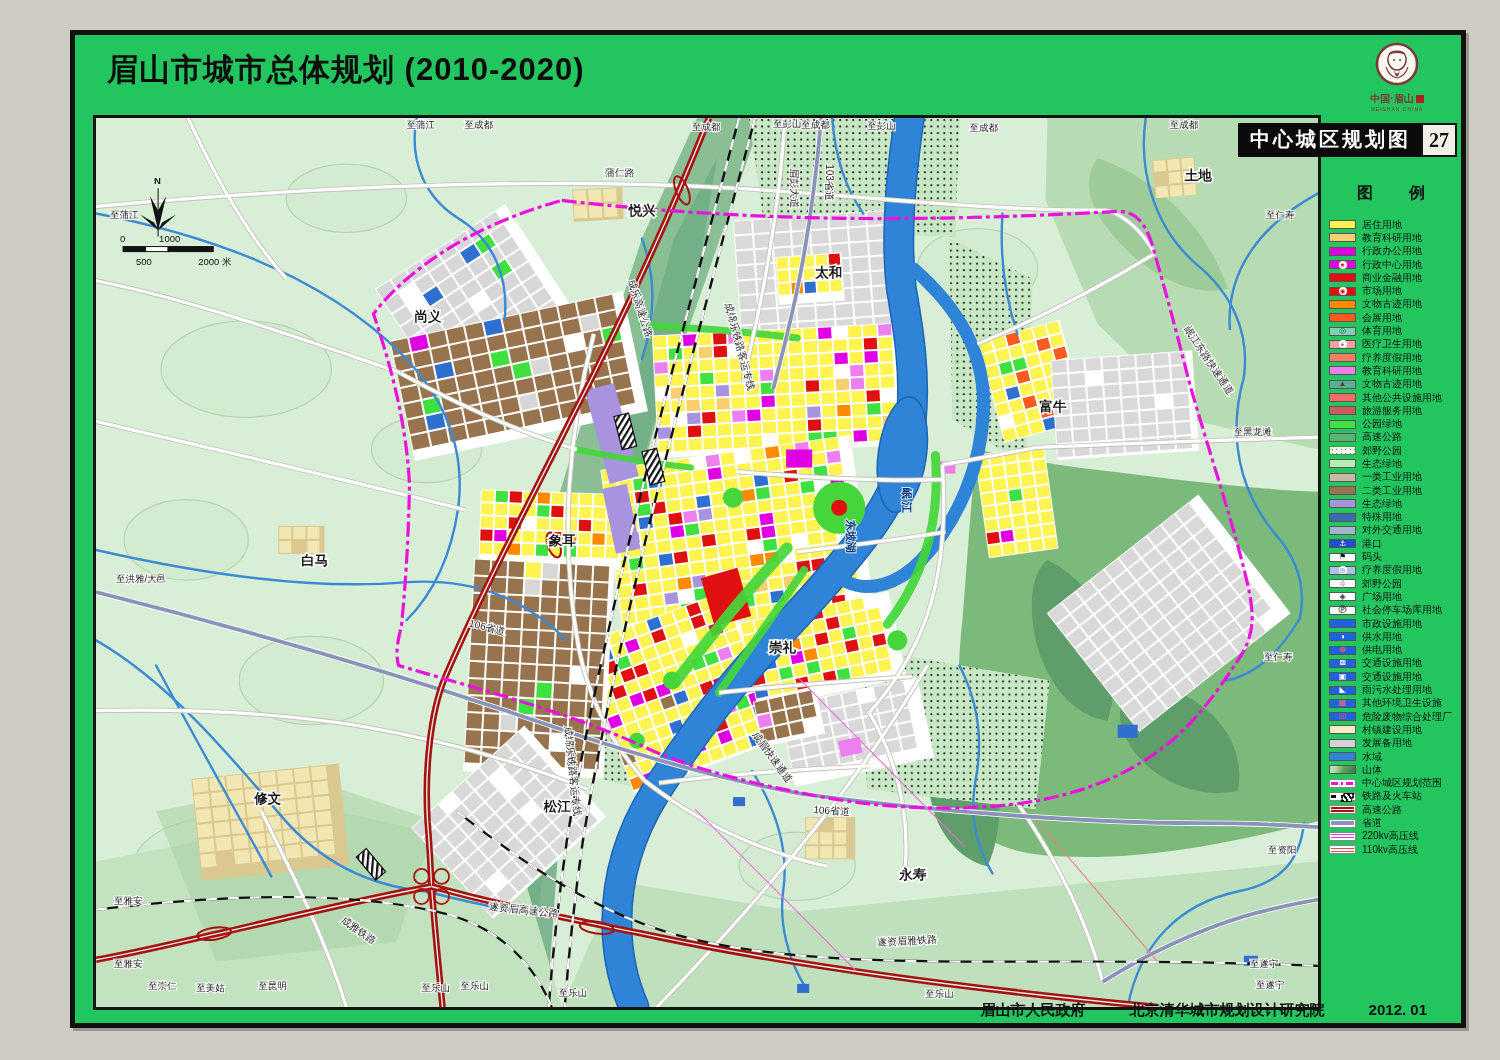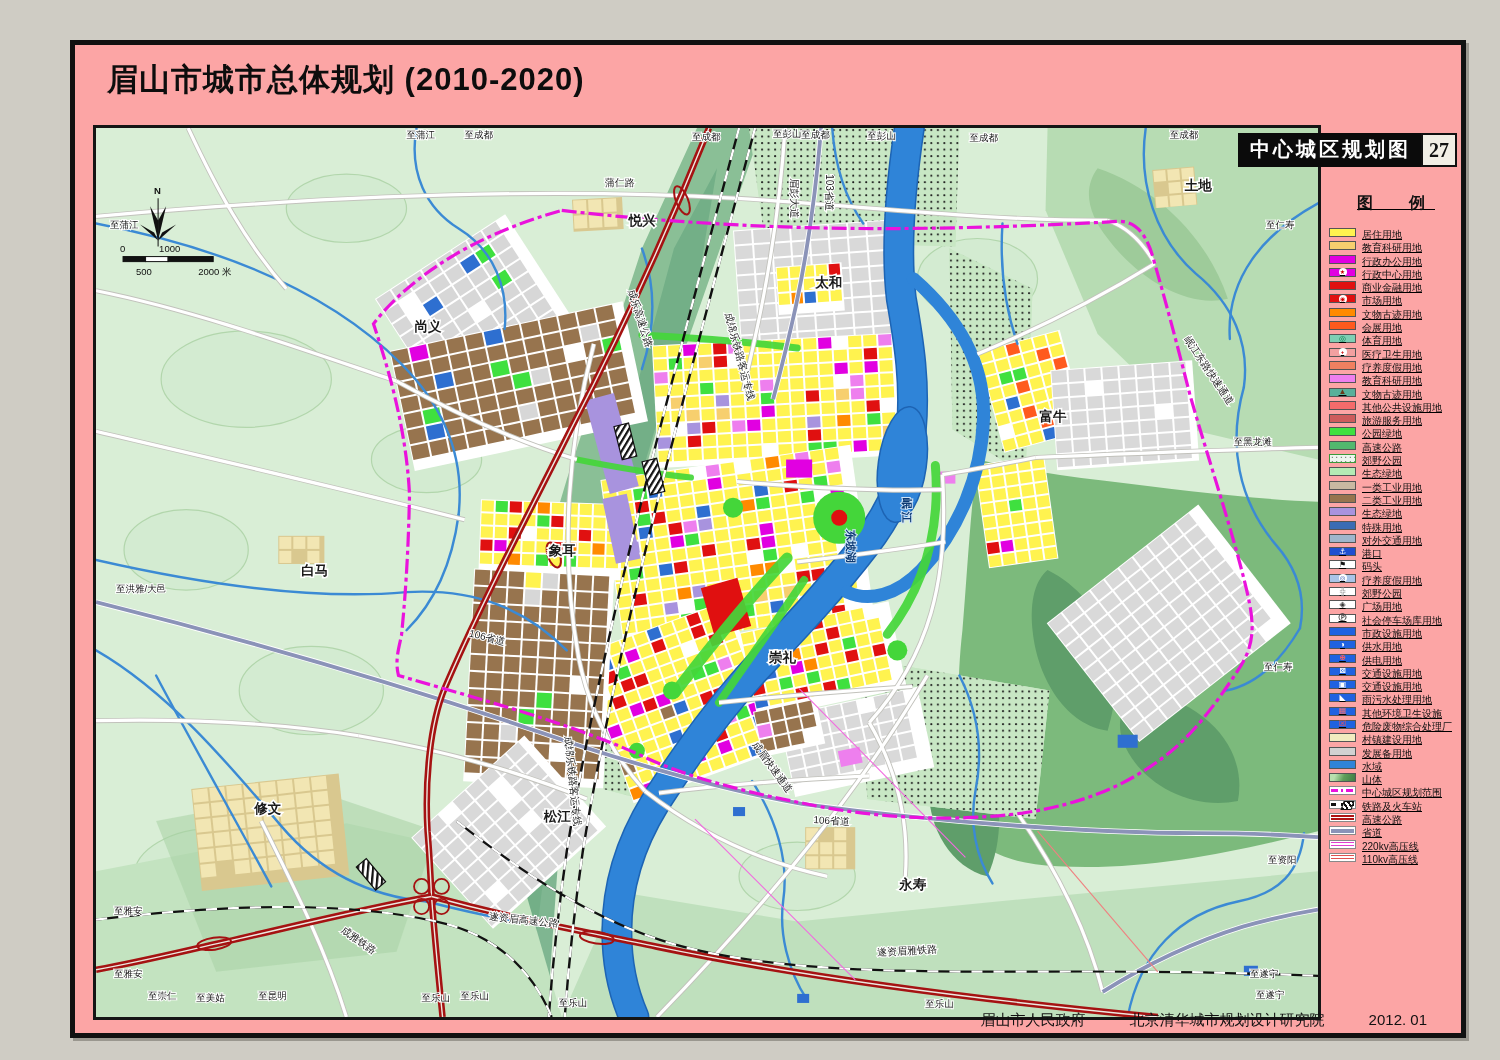--- a/index.html
+++ b/index.html
@@ -1,53 +1,65 @@
 <!DOCTYPE html>
 <html><head>
 <meta charset="utf-8">
 <style>
 html,body{margin:0;padding:0;background:#cfccc4;font-family:"Liberation Sans","DejaVu Sans",sans-serif;}
 #page{position:relative;width:1500px;height:1060px;overflow:hidden;}
-#frame{position:absolute;left:70px;top:40px;width:1386px;height:988px;background:#fca5a5;border:5px solid #111;box-shadow:3px 3px 0 #9a978f;}
+#frame{position:absolute;left:70px;top:30px;width:1386px;height:988px;background:#22c55e;border:5px solid #111;box-shadow:3px 3px 0 #9a978f;}
 #page-title{position:absolute;left:32px;top:14px;font-size:31px;font-weight:bold;color:#0d0d0d;letter-spacing:1px;}
 #logo{position:absolute;left:1272px;top:6px;width:100px;text-align:center;}
 #logo .lg-txt{font-size:10px;font-weight:bold;color:#7a3a32;margin-top:1px;}
 #logo .lg-sub{font-size:5px;color:#7a3a32;letter-spacing:1px;}
 #logo .seal{display:inline-block;width:8px;height:8px;background:#b02020;vertical-align:middle;margin-left:2px;}
 #map-wrap{position:absolute;left:18px;top:80px;width:1222px;height:889px;border:3px solid #151515;background:#d9eed6;}
 #map-svg{display:block;width:1222px;height:889px;}
 #banner{position:absolute;left:1163px;top:88px;display:flex;align-items:stretch;z-index:5;}
 #banner .bn-text{background:#0b0b0b;color:#fff;font-size:20px;font-weight:bold;letter-spacing:3px;padding:3px 10px 4px 12px;}
 #banner .bn-num{background:#f2efe6;border:2px solid #111;color:#111;font-size:20px;font-weight:bold;font-family:"Liberation Serif","DejaVu Serif",serif;padding:1px 6px;display:flex;align-items:center;}
-#legend-panel{position:absolute;left:1254px;top:148px;width:134px;text-decoration:underline;}
+#legend-panel{position:absolute;left:1254px;top:148px;width:134px;}
 #legend-title{font-size:16px;font-weight:bold;letter-spacing:10px;color:#111;text-align:center;margin-bottom:14px;}
-.lg-row{display:flex;height:13.3px;}
+.lg-row{display:flex;align-items:center;height:13.3px;}
 .sw{position:relative;width:27px;height:9px;border:1px solid #555;box-sizing:border-box;margin-right:6px;flex:none;display:flex;align-items:center;justify-content:center;background:#fff;}
 .sw .ic{font-size:8px;line-height:8px;font-weight:bold;}
 .sw .icbg{display:flex;align-items:center;justify-content:center;width:8px;height:8px;border-radius:50%;background:#fff;font-size:6px;line-height:6px;font-weight:bold;}
 .lg-label{font-size:10px;color:#111;white-space:nowrap;}
 .sw-dots{background-image:radial-gradient(#222 24%,transparent 26%);background-size:4.5px 4.5px;background-color:#eef6ee;border:1px solid #3a9a3a;}
 .sw-grad{background:linear-gradient(110deg,#b9dfae 20%,#5f9e5a 55%,#3e7d44);}
 .sw-line{border:1px solid #888;background:#fff;}
 .sw-bar{width:23px;height:3px;}
-#footer{position:absolute;right:34px;top:966px;display:flex;gap:44px;font-size:15px;font-weight:normal;color:#111;}
+#footer{position:absolute;right:34px;top:966px;display:flex;gap:44px;font-size:15px;font-weight:bold;color:#111;}
 .lt,.lr,.le,.lw{font-family:"Liberation Sans","DejaVu Sans",sans-serif;paint-order:stroke;stroke:#ffffff;}
 .lt{font-size:13.5px;font-weight:bold;fill:#1a1a1a;stroke-width:3px;}
 .lr{font-size:10px;fill:#222;stroke-width:2.2px;}
 .le{font-size:9.5px;fill:#111;stroke-width:2px;}
 .lw{font-size:11px;font-weight:bold;fill:#0d3a74;stroke:#cfe4f8;stroke-width:2px;}
 .sb-t{font-size:9.5px;fill:#111;}
 </style>
 </head>
 <body>
 
 <div id="page">
   <div id="frame">
     <div id="page-title">眉山市城市总体规划 (2010-2020)</div>
 
+    <div id="logo">
+      <svg width="46" height="46" viewBox="0 0 46 46">
+        <circle cx="23" cy="23" r="20" fill="#fdfbf6" stroke="#7a3a32" stroke-width="2.5"></circle>
+        <path d="M 15,14 C 17,9 29,9 31,14 C 33,18 32,22 30,25 C 28,28 26,29 23,29 C 20,29 18,28 16,25 C 14,22 13,18 15,14 Z" fill="none" stroke="#7a3a32" stroke-width="1.4"></path>
+        <path d="M 15,13 C 20,11 26,11 31,13" fill="none" stroke="#7a3a32" stroke-width="1.2"></path>
+        <path d="M 19,19 L 21,19 M 25,19 L 27,19" stroke="#7a3a32" stroke-width="1.3"></path>
+        <path d="M 20,28 C 21,34 25,34 26,28 C 25,38 21,38 20,28 Z" fill="#7a3a32"></path>
+        <path d="M 12,26 C 14,32 18,36 23,37 M 34,26 C 32,32 28,36 23,37" fill="none" stroke="#7a3a32" stroke-width="1.1"></path>
+      </svg>
+      <div class="lg-txt"><span>中国·眉山</span><span class="seal"></span></div>
+      <div class="lg-sub">MEISHAN CHINA</div>
+    </div>
 
     <div id="map-wrap">
       <svg id="map-svg" viewBox="0 0 1220 885" preserveAspectRatio="none">
           <defs>
             <pattern id="dots" width="6.5" height="6.5" patternUnits="userSpaceOnUse">
               <rect x="0" y="0" width="6.5" height="6.5" fill="#c8e7c4"></rect>
               <circle cx="2" cy="2" r="1.05" fill="#1c1c1c"></circle>
             </pattern>
             <pattern id="hatch" width="5" height="5" patternUnits="userSpaceOnUse" patternTransform="rotate(45)">
               <rect x="0" y="0" width="5" height="5" fill="#ffffff"></rect>

